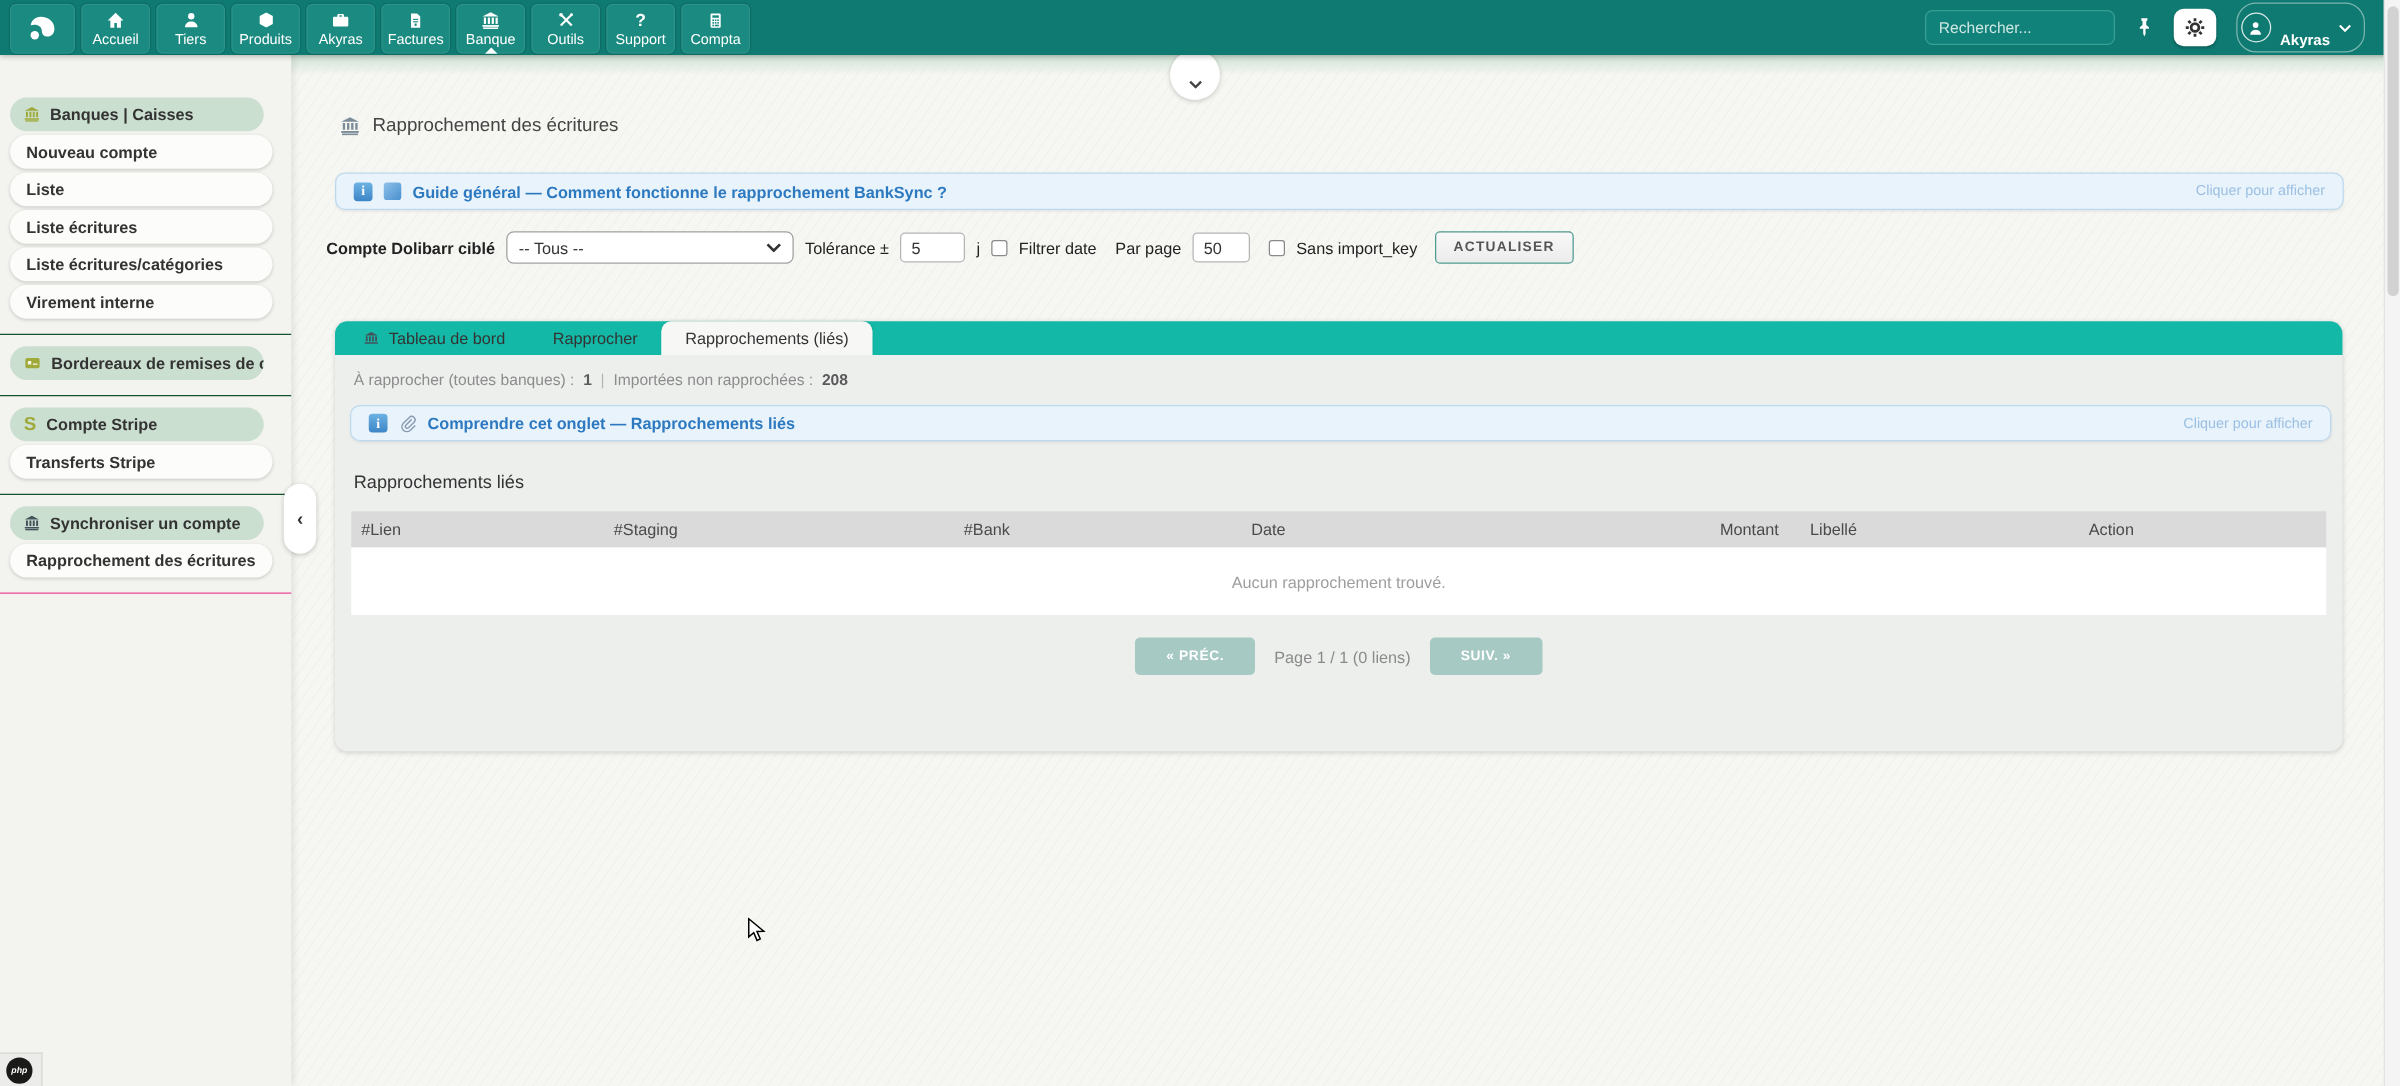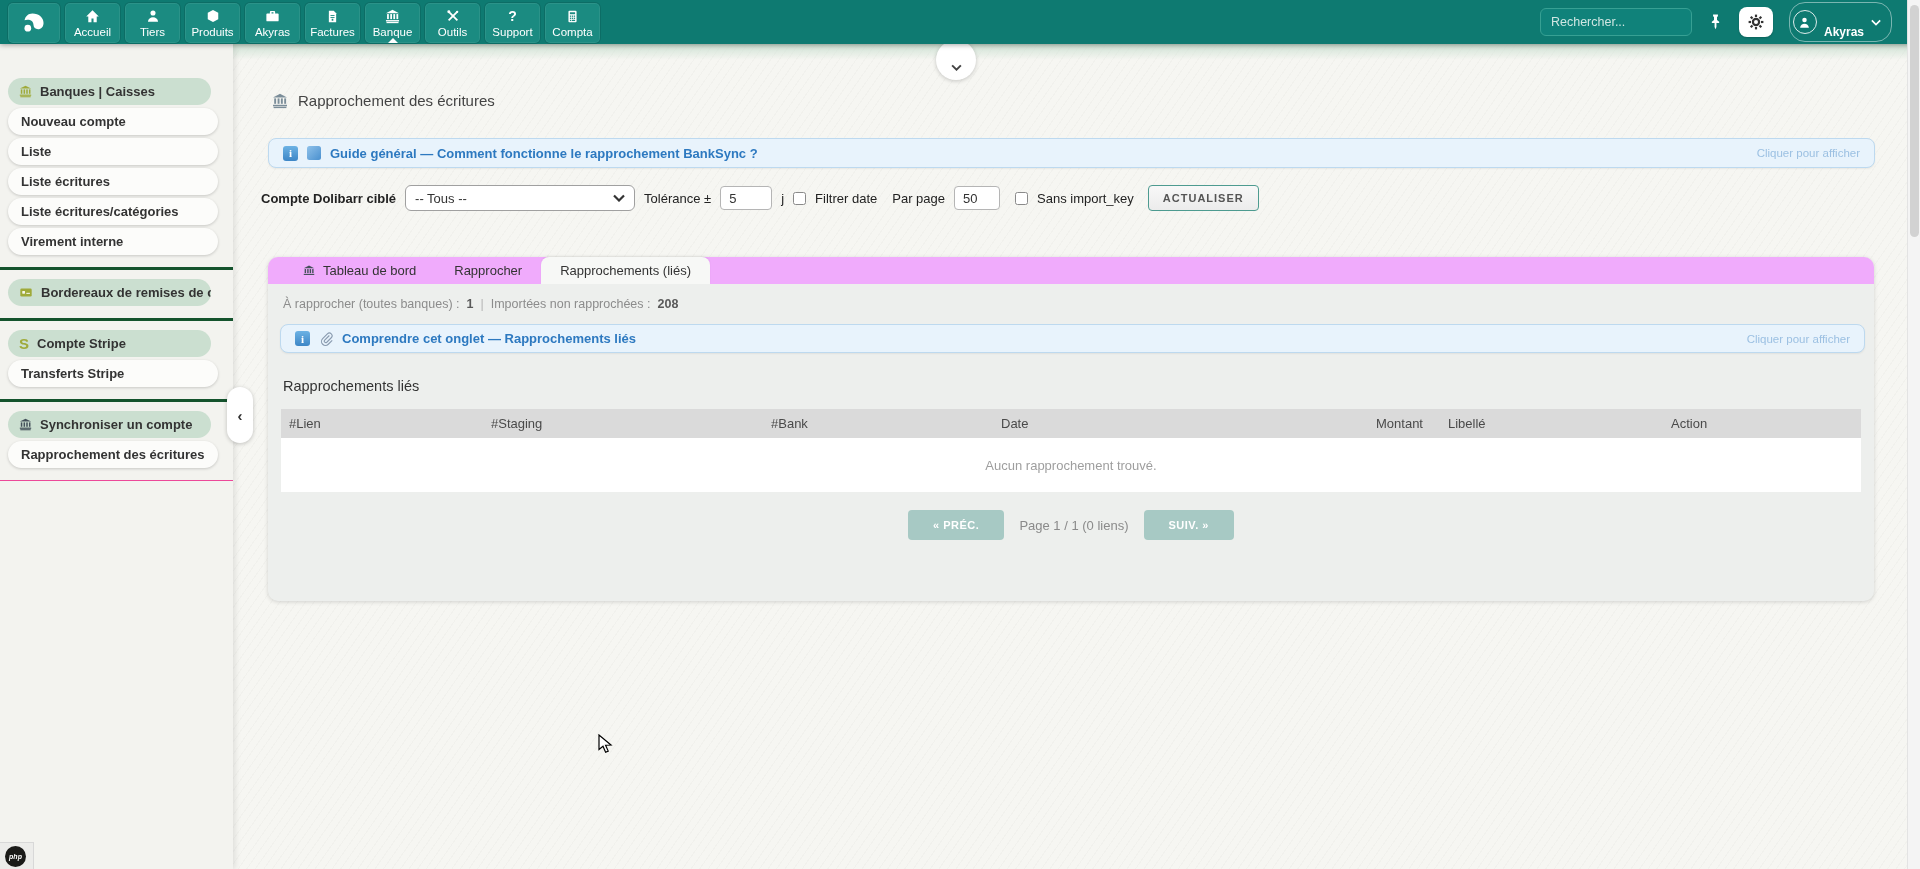--- a/index.html
+++ b/index.html
@@ -63,21 +63,21 @@
     background:#fff; box-shadow:0 1px 4px rgba(0,0,0,.2); z-index:5;
     display:flex; align-items:flex-end; justify-content:center; padding-bottom:9px; cursor:pointer; color:#444;
   }
 
   
   .sidebar {
     position:absolute; top:44px; left:0; bottom:0; width:233px;
     background:#f3f3ef; box-shadow:2px 0 6px rgba(0,0,0,.10); z-index:3;
     padding-top:34px;
   }
-  .sgroup { padding-bottom:9px; margin-bottom:9px; border-bottom:3px solid #14532d; }
+  .sgroup { padding-bottom:9px; margin-bottom:9px; border-bottom:1px solid #14532d; }
   .spill {
     height:27px; margin:0 22px 3px 8px; border-radius:14px; background:#cbdfd0;
     display:flex; align-items:center; gap:8px; padding:0 11px;
     font-size:13px; font-weight:bold; color:#333; cursor:pointer; white-space:nowrap; overflow:hidden;
   }
   .spill .sic { color:#9faa3a; display:flex; }
   .spill .sic.dark { color:#44505a; }
   .ipill {
     height:27px; margin:0 15px 3px 8px; border-radius:14px; background:#fcfcfa;
     box-shadow:0 1px 3px rgba(0,0,0,.18);
@@ -135,22 +135,22 @@
     font-size:11px; font-weight:bold; letter-spacing:1px; color:#555; cursor:pointer;
     font-family:"Liberation Sans", sans-serif;
   }
 
   
   .panel {
     position:absolute; left:268px; right:46px; top:257px; height:344px; z-index:2;
     border-radius:10px; box-shadow:0 1px 4px rgba(0,0,0,.15); background:#edefed;
   }
   .tabbar {
-    height:27px; background:#f0abfc; border-radius:10px 10px 0 0;
-    display:flex; align-items:stretch; padding-left:16px;
+    height:27px; background:#14b8a6; border-radius:10px 10px 0 0;
+    display:flex; align-items:stretch; padding-left:4px;
   }
   .tab { display:flex; align-items:center; gap:8px; padding:0 19px; font-size:13px; color:#333; cursor:pointer; white-space:nowrap; }
   .tab .tbic { color:#44505a; display:flex; }
   .tab.active { background:#f7f8f6; border-radius:8px 8px 0 0; box-shadow:0 -1px 2px rgba(0,0,0,.06); }
   .panel-body { height:317px; }
   .stats-line { display:flex; align-items:center; gap:7px; padding:13px 0 0 15px; font-size:12.5px; color:#8c8c8c; }
   .stats-line b { color:#5a5a5a; }
   .stats-sep { color:#b5b5b5; }
   .banner2 { position:static; margin:13px 9px 0 12px; height:29px; }
   .section-title { margin:25px 0 0 15px; font-size:14.5px; color:#333; }

